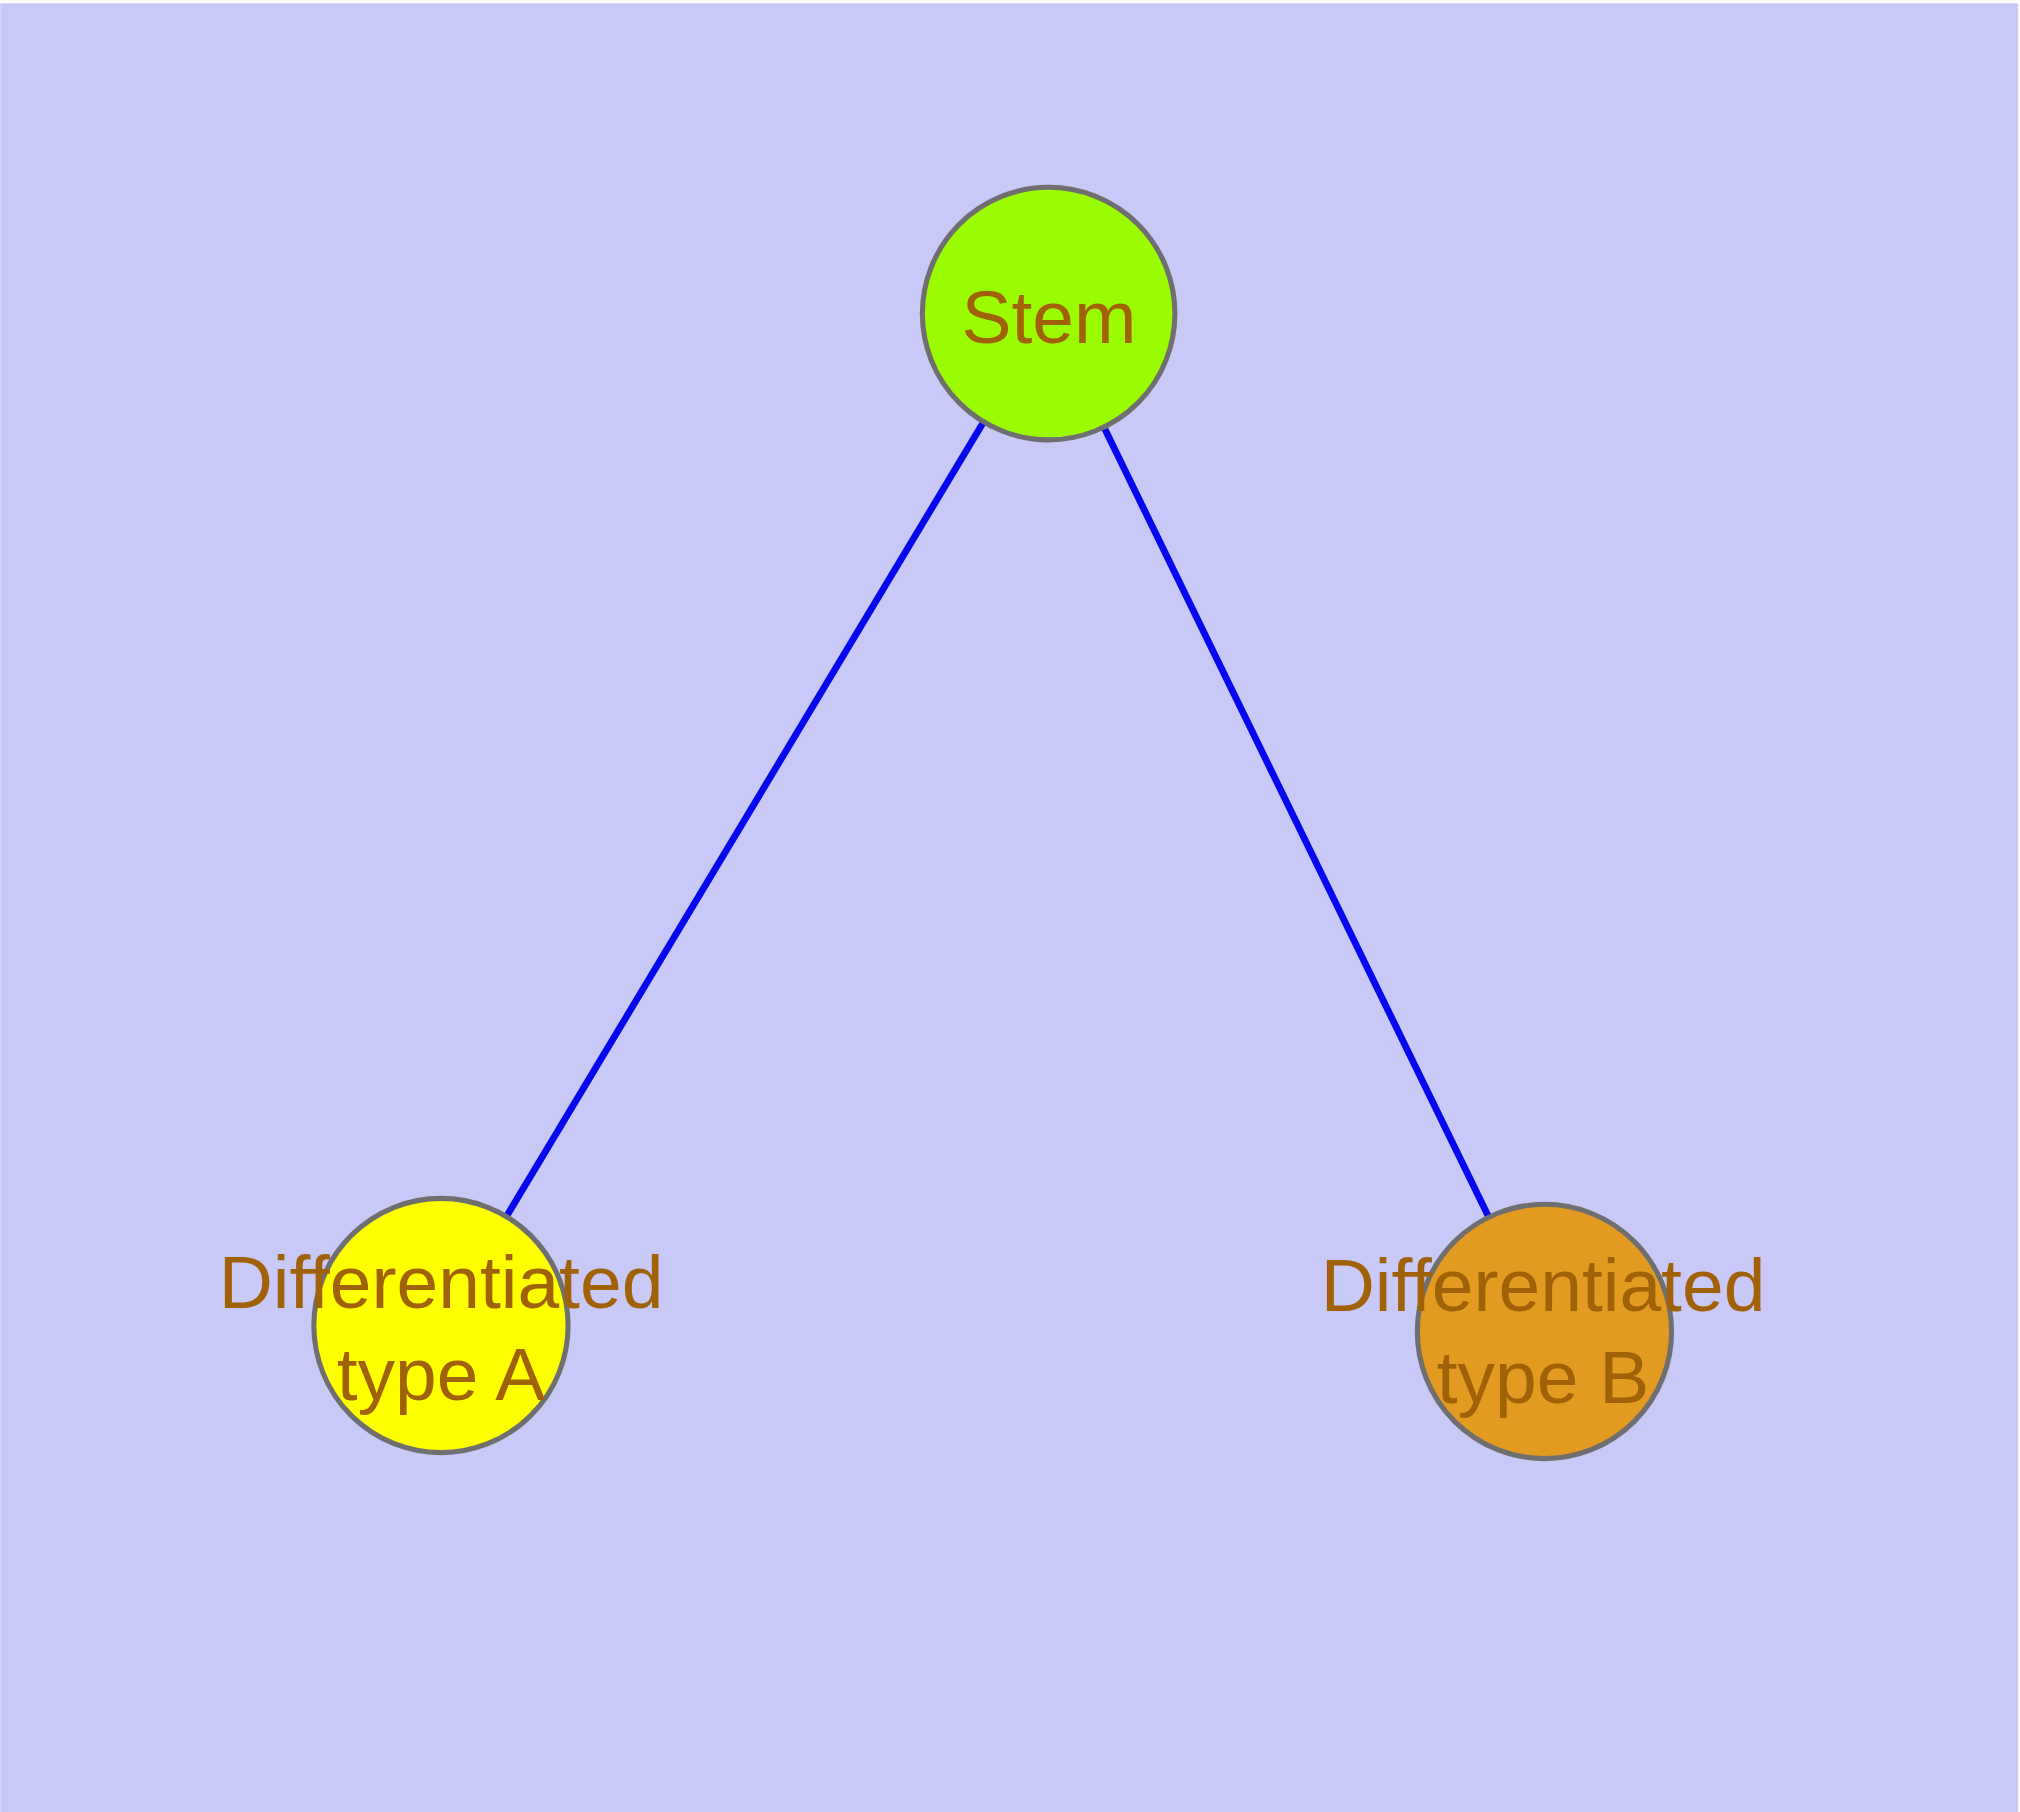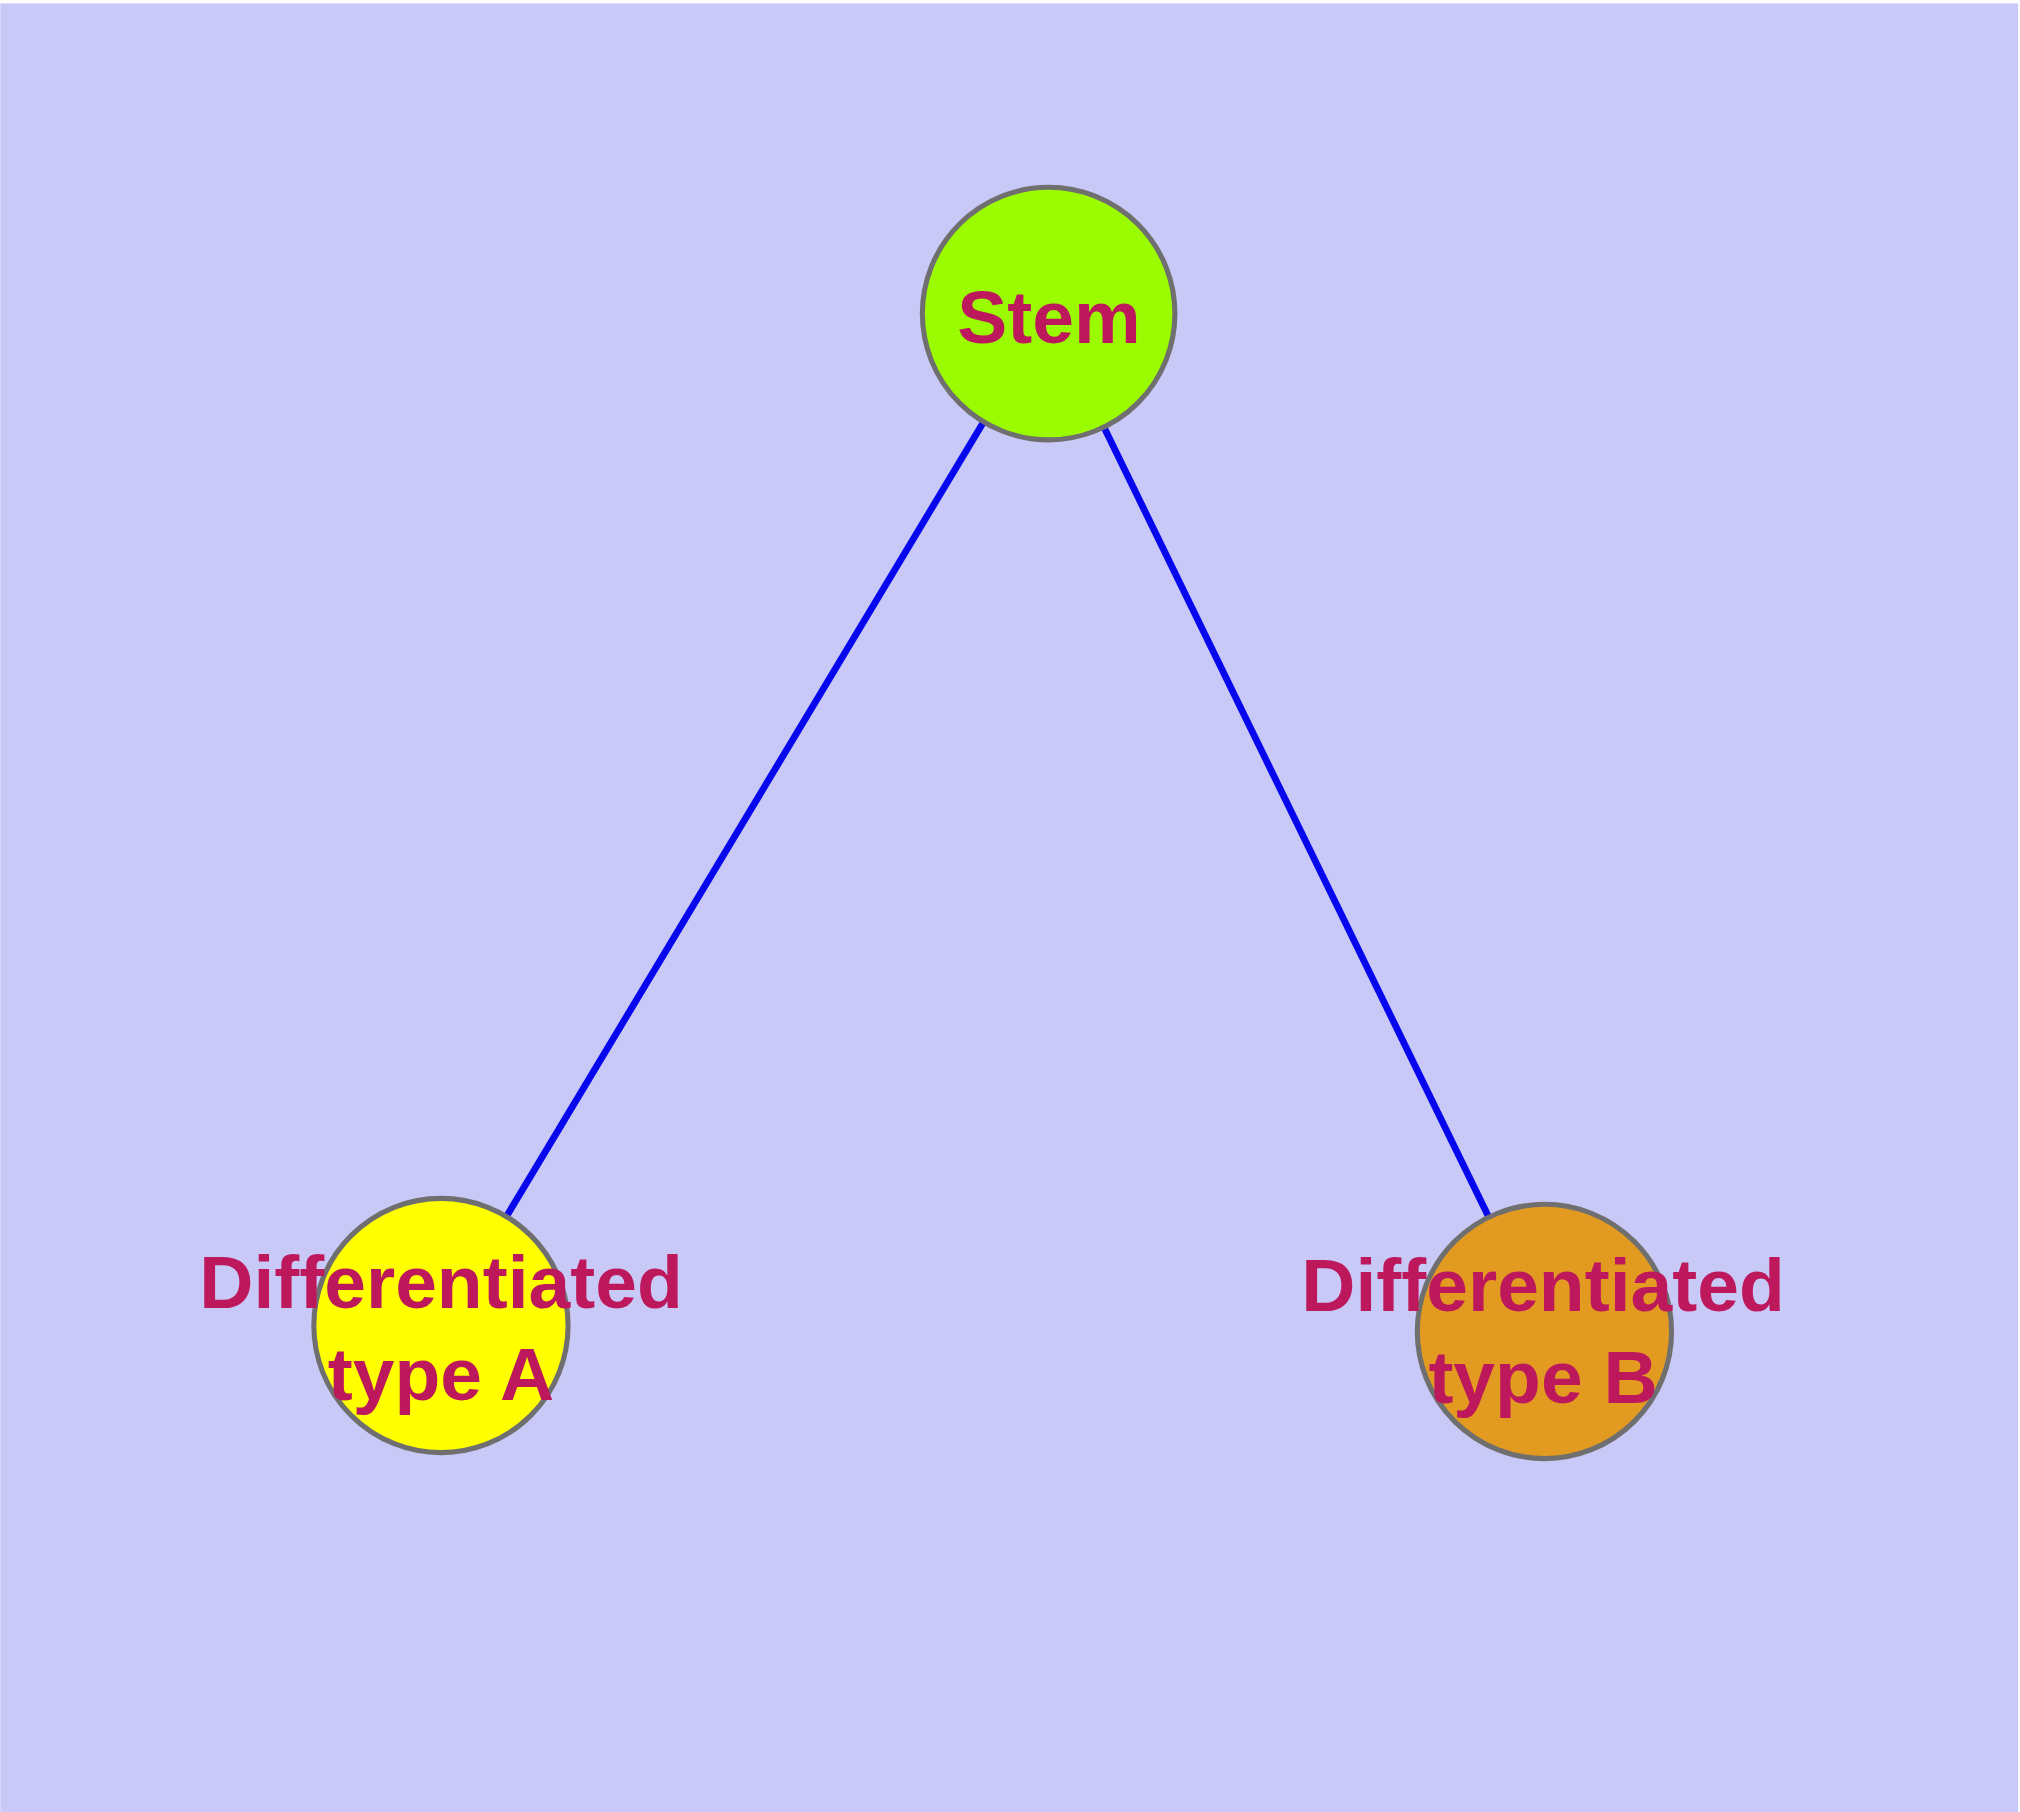--- a/index.html
+++ b/index.html
@@ -25,24 +25,24 @@
   .edge {
     stroke-width: 8;
     stroke-linecap: butt;
   }
   .node-circle {
     stroke-width: 6;
   }
   .node-label {
     position: absolute;
     transform: translate(-50%, -50%);
-    font-weight: bold;
+    font-weight: normal;
     font-size: 75px;
     line-height: 1.23;
-    color: #be185d;
+    color: #a16207;
     text-align: center;
     white-space: pre-line;
     letter-spacing: 0px;
   }
 </style>
 </head>
 <body>
 
 <div class="canvas">
 

